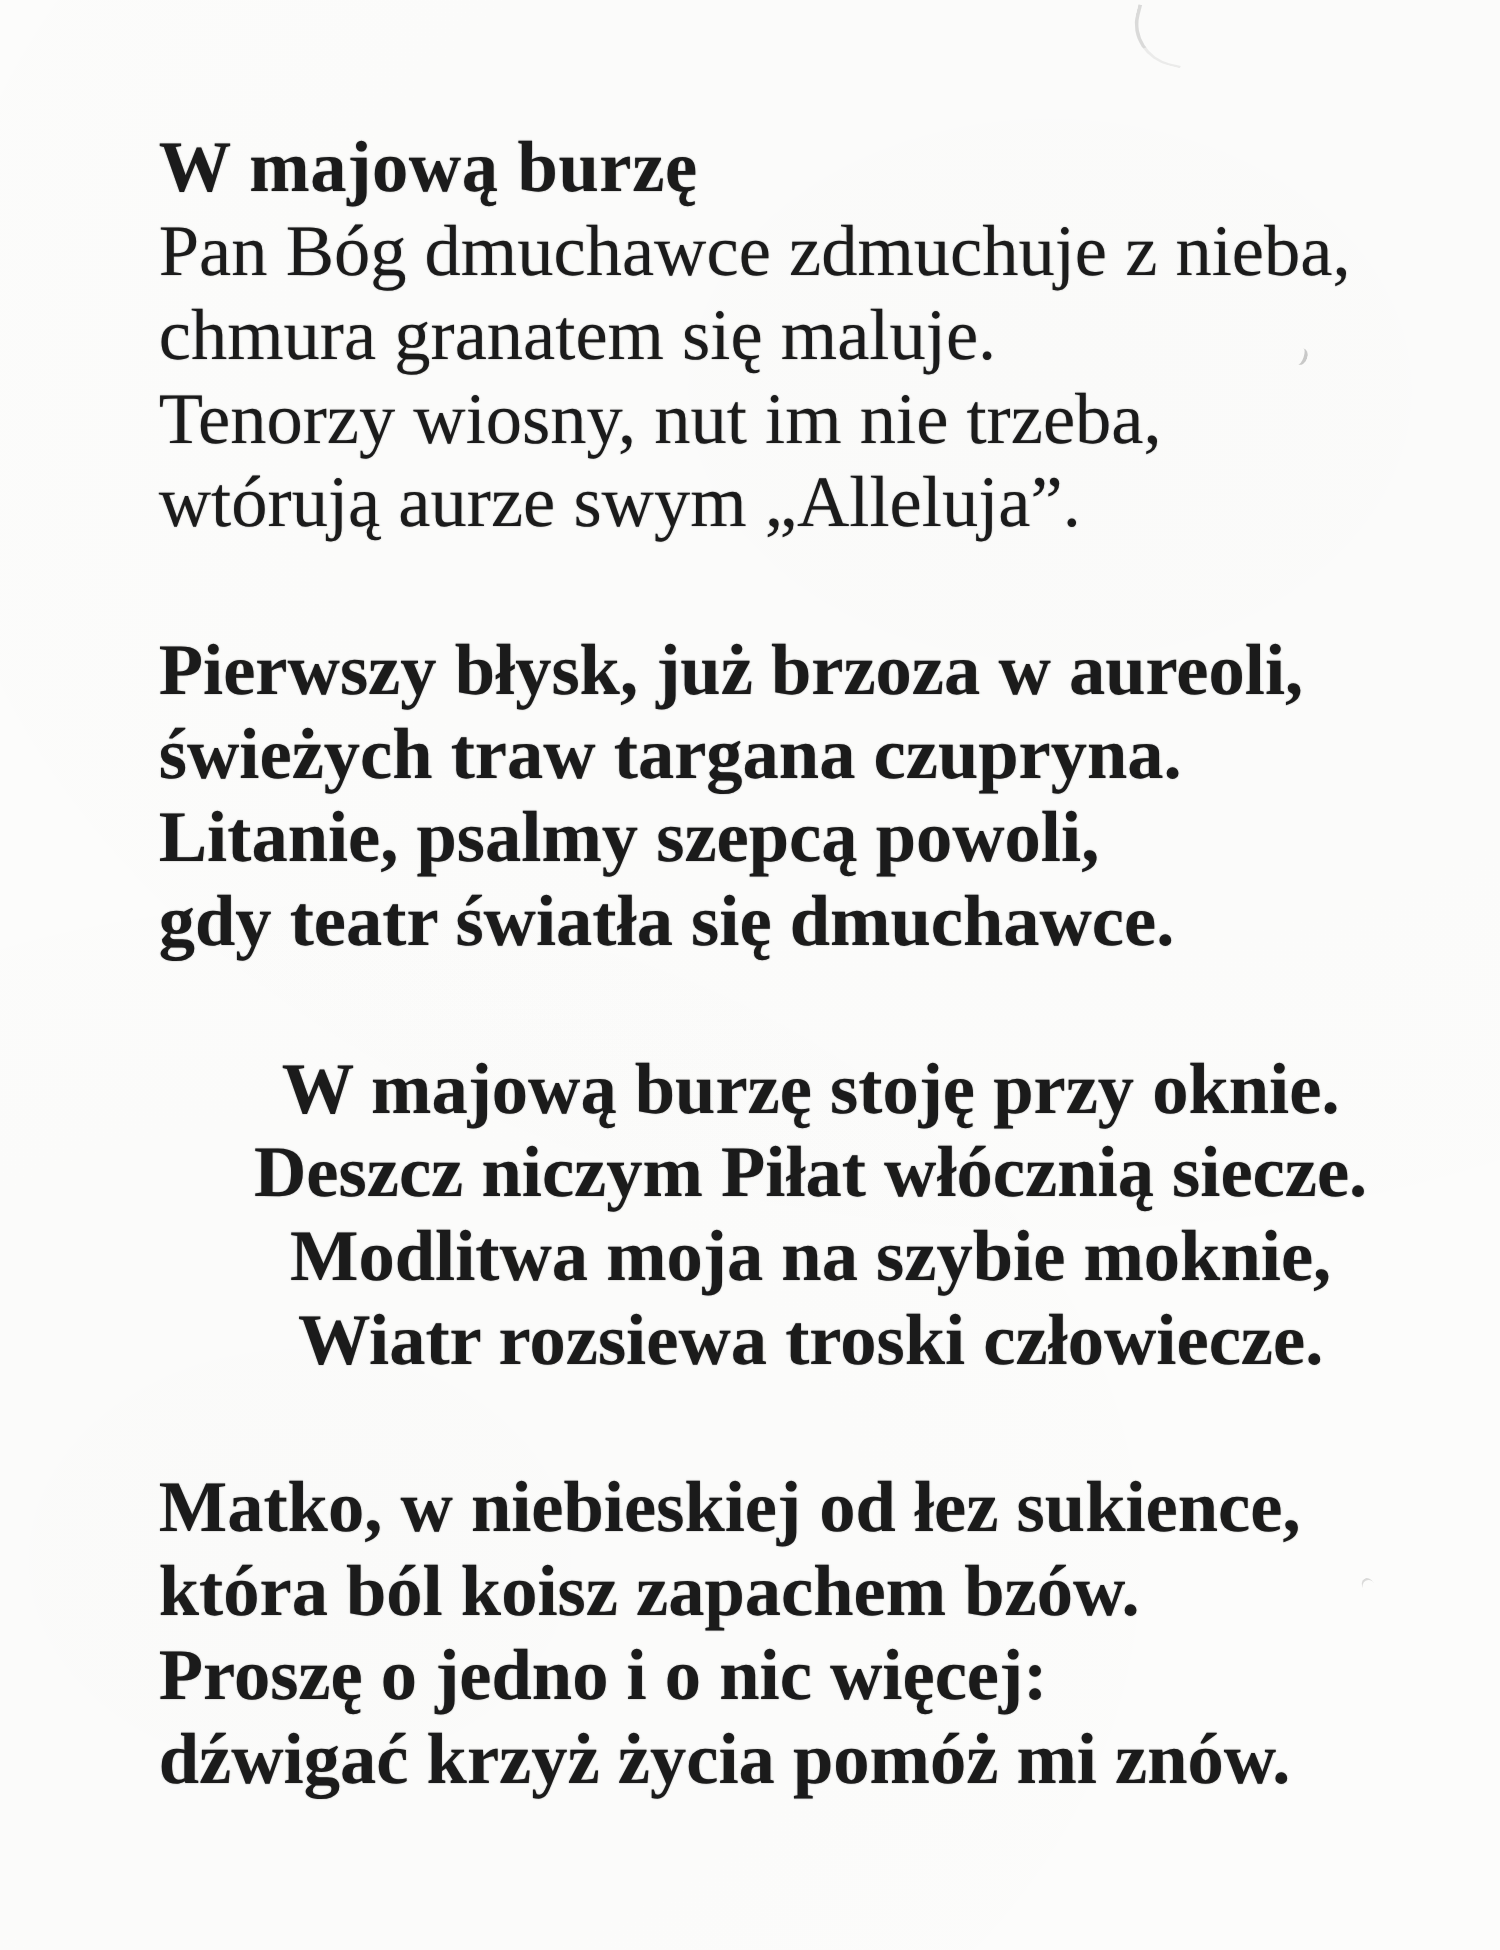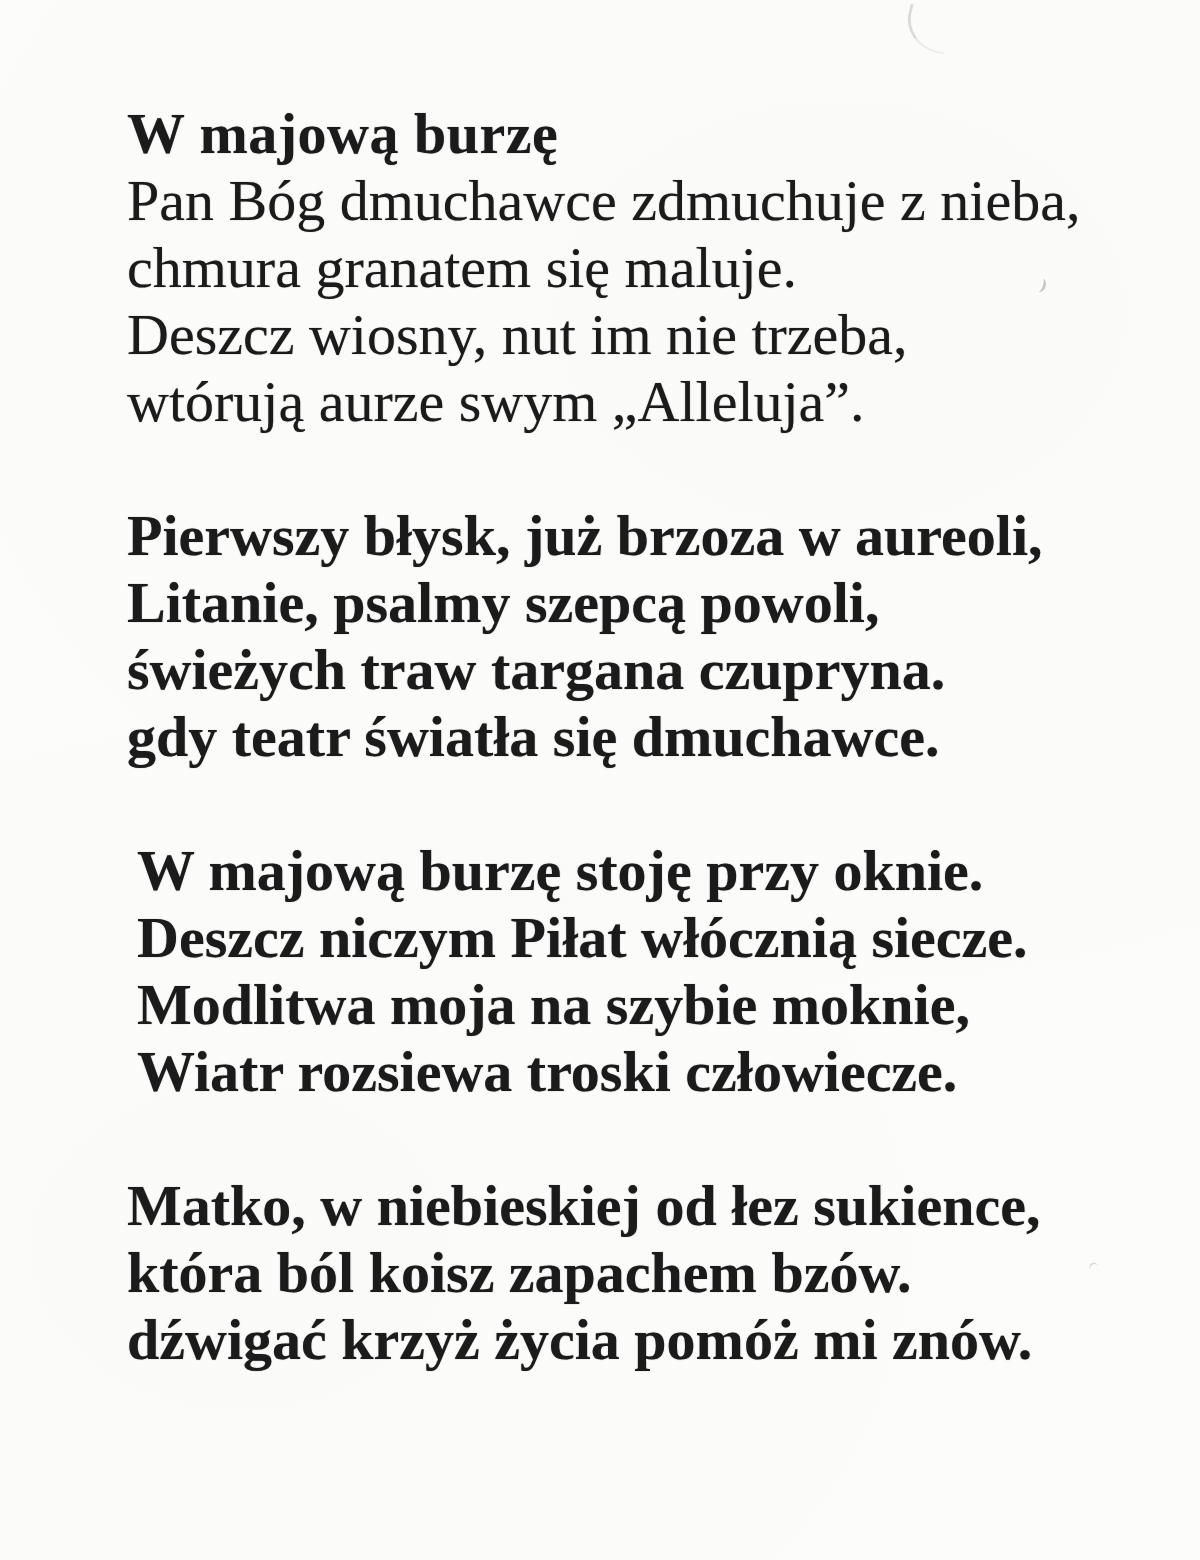--- a/index.html
+++ b/index.html
@@ -44,20 +44,21 @@
   .poem-line {
     font-size: 58px;
     line-height: 67px;
     white-space: nowrap;
     
     text-shadow: 0 0 1.1px rgba(20,20,20,0.5);
   }
   
   .stanza.indented .poem-line {
     padding-left: 10px;
+    text-align: center;
   }
   
   .speck {
     position: absolute;
     background: transparent;
     pointer-events: none;
   }
   .speck-1 {
     left: 905px; top: 8px; width: 42px; height: 40px;
     border-left: 3px solid rgba(120,120,120,0.25);
@@ -81,41 +82,42 @@
 </head>
 <body style="--paper: #fcfcfb; --ink: #1b1b1b;">
 
 <div class="page">
 
   <h1 class="poem-title">W majową burzę</h1>
 
   <div class="stanza">
     <div class="poem-line">Pan Bóg dmuchawce zdmuchuje z nieba,</div>
     <div class="poem-line">chmura granatem się maluje.</div>
-    <div class="poem-line">Deszcz wiosny, nut im nie trzeba,</div>
+    <div class="poem-line">Tenorzy wiosny, nut im nie trzeba,</div>
     <div class="poem-line">wtórują aurze swym „Alleluja”.</div>
   </div>
 
   <div class="stanza">
     <div class="poem-line">Pierwszy błysk, już brzoza w aureoli,</div>
+    <div class="poem-line">świeżych traw targana czupryna.</div>
     <div class="poem-line">Litanie, psalmy szepcą powoli,</div>
-    <div class="poem-line">świeżych traw targana czupryna.</div>
     <div class="poem-line">gdy teatr światła się dmuchawce.</div>
   </div>
 
   <div class="stanza indented">
     <div class="poem-line">W majową burzę stoję przy oknie.</div>
     <div class="poem-line">Deszcz niczym Piłat włócznią siecze.</div>
     <div class="poem-line">Modlitwa moja na szybie moknie,</div>
     <div class="poem-line">Wiatr rozsiewa troski człowiecze.</div>
   </div>
 
   <div class="stanza">
     <div class="poem-line">Matko, w niebieskiej od łez sukience,</div>
     <div class="poem-line">która ból koisz zapachem bzów.</div>
+    <div class="poem-line">Proszę o jedno i o nic więcej:</div>
     <div class="poem-line">dźwigać krzyż życia pomóż mi znów.</div>
   </div>
 
   <div class="speck speck-1"></div>
   <div class="speck speck-2"></div>
   <div class="speck speck-3"></div>
 
 </div>
 
 </body></html>

